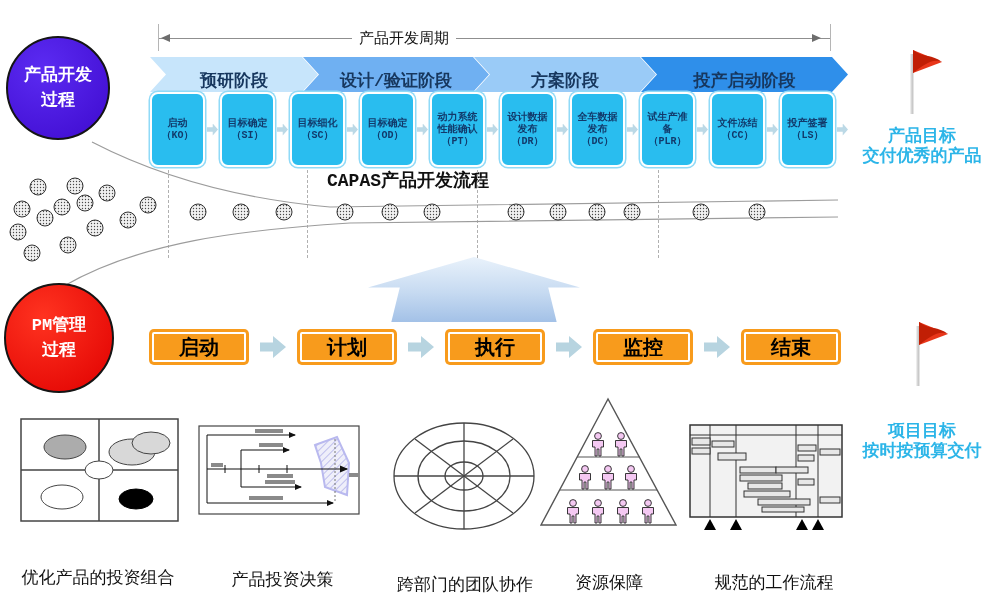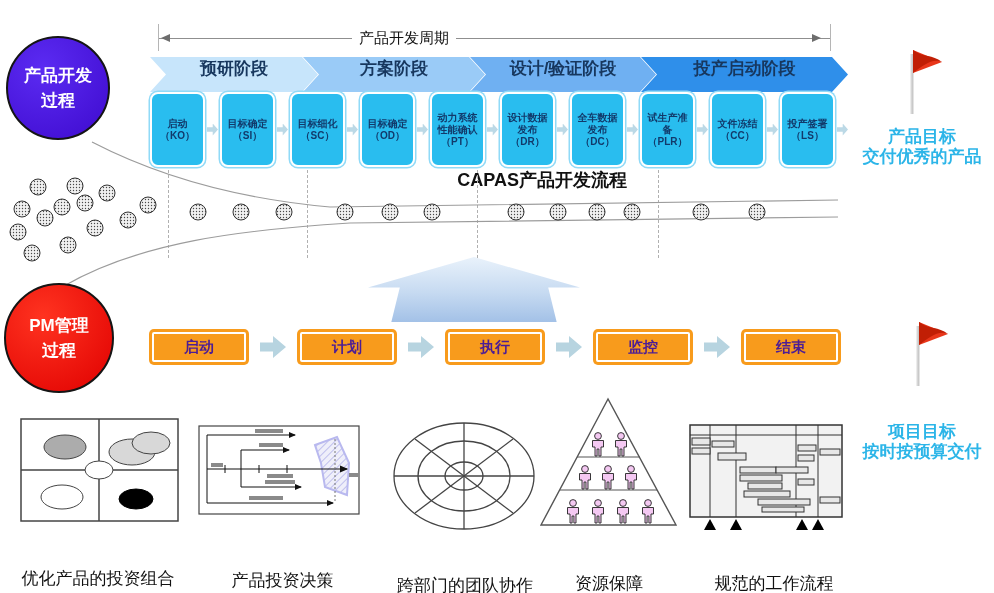--- a/index.html
+++ b/index.html
@@ -1,48 +1,48 @@
 <!DOCTYPE html>
 <html><head>
 <meta charset="utf-8">
 <style>
   html,body{margin:0;padding:0;background:#fff;}
   .canvas{position:relative;width:994px;height:593px;background:#fff;overflow:hidden;
-          font-family:Liberation Sans, sans-serif;}
+          font-family:Liberation Mono, monospace;}
 
   
   .bracket-line{position:absolute;left:158px;top:38px;width:672px;height:0;border-top:1px solid #8f8f8f;}
   .bracket-tick{position:absolute;top:24px;width:0;height:27px;border-left:1px solid #b5b5b5;}
   .tick-l{left:158px;} .tick-r{left:830px;}
   .bk-arrow{position:absolute;top:33.5px;width:0;height:0;border:solid transparent;}
   .bk-arrow-l{left:161px;border-width:4.5px 9px 4.5px 0;border-right-color:#6d6d6d;}
   .bk-arrow-r{left:812px;border-width:4.5px 0 4.5px 9px;border-left-color:#6d6d6d;}
   .bracket-label{position:absolute;left:352px;top:29px;background:#fff;padding:0 7px;font-size:15px;color:#111;}
 
   
   .phase-row{position:absolute;left:150px;top:57px;width:698px;height:35px;display:flex;}
-  .phase{position:relative;height:35px;display:flex;align-items:flex-start;justify-content:center;
+  .phase{position:relative;height:35px;display:flex;align-items:flex-end;justify-content:center;
          font-size:17px;font-weight:bold;color:#17375E;
          clip-path:polygon(0 0,calc(100% - 16px) 0,100% 50%,calc(100% - 16px) 100%,0 100%,16px 50%);}
   .phase + .phase{margin-left:-15px;}
   .p1{width:168px;background:#C7E5FB;}
   .p2{width:182px;background:#9ACBF7;}
   .p3{width:186px;background:#6FB0F2;}
   .p4{width:207px;background:#2F8FEA;}
 
   
   .milestone-row{position:absolute;left:148px;top:92px;width:700px;height:75px;display:flex;align-items:stretch;}
   .milestone{flex:1;background:#29BDEF;border:2px solid #fff;box-shadow:0 0 0 1.5px #90DAF7;
              border-radius:8px;color:#123A6B;font-weight:bold;font-size:10px;line-height:1.2;
              display:flex;align-items:center;justify-content:center;text-align:center;
              padding:1px 2px;margin:0 2px;}
   .mini-arrow{flex:0 0 11px;width:11px;height:12px;align-self:center;background:#BCD9E6;
               clip-path:polygon(0 32%,52% 32%,52% 0,100% 50%,52% 100%,52% 68%,0 68%);}
 
-  .capas-label{position:absolute;left:327px;top:168px;width:300px;text-align:right;
+  .capas-label{position:absolute;left:327px;top:168px;width:300px;text-align:left;
                font-size:18px;font-weight:bold;color:#111;}
 
   .vdash{position:absolute;top:170px;height:88px;width:0;border-left:1px dashed #b0b0b0;}
   .vd1{left:168px;} .vd2{left:307px;} .vd3{left:477px;} .vd4{left:658px;}
 
   .funnel-svg{position:absolute;left:0;top:120px;}
 
   .big-arrow{position:absolute;left:368px;top:257px;width:212px;height:65px;
              background:linear-gradient(180deg,#E9F2FB 0%,#C6DAF1 55%,#A3C1E7 100%);
              clip-path:polygon(50% 0,100% 47%,85% 47%,89% 100%,11% 100%,15% 47%,0 47%);}
@@ -53,21 +53,21 @@
           text-align:center;border:2.5px solid #151515;}
   .dev-circle{left:6px;top:36px;width:100px;height:100px;
               background:radial-gradient(circle at 35% 30%,#5B2BF2,#3E0ACE);}
   .pm-circle{left:4px;top:283px;width:106px;height:106px;
              background:radial-gradient(circle at 35% 30%,#FF3320,#E00000);text-align:center;}
 
   
   .pm-row{position:absolute;left:152px;top:331px;width:686px;height:32px;display:flex;
           justify-content:space-between;align-items:center;}
   .pm-step{width:90px;height:26px;background:#F89B1C;border:2px solid #fff;
-           box-shadow:0 0 0 3px #F89B1C;border-radius:2px;color:#4c1d95;font-weight:bold;font-size:15px;
+           box-shadow:0 0 0 3px #F89B1C;border-radius:2px;color:#000000;font-weight:bold;font-size:20px;
            display:flex;align-items:center;justify-content:center;}
   .pm-arrow{width:26px;height:22px;background:#B7D4E0;
             clip-path:polygon(0 30%,50% 30%,50% 0,100% 50%,50% 100%,50% 70%,0 70%);}
 
   
   .goal-text{position:absolute;width:142px;text-align:center;font-weight:bold;font-size:17px;
              color:#2CB5E8;line-height:1.18;}
   .product-goal{left:851px;top:127px;}
   .project-goal{left:851px;top:422px;}
   .flag{position:absolute;}
@@ -96,25 +96,25 @@
   <div class="bracket-tick tick-l"></div>
   <div class="bracket-tick tick-r"></div>
   <div class="bk-arrow bk-arrow-l"></div>
   <div class="bk-arrow bk-arrow-r"></div>
   <div class="bracket-label">产品开发周期</div>
 
   <div class="phase-row">
     <div class="phase p1">
         <span>预研阶段</span>
       </div>
+    <div class="phase p3">
+        <span>设计/验证阶段</span>
+      </div>
     <div class="phase p2">
         <span>方案阶段</span>
-      </div>
-    <div class="phase p3">
-        <span>设计/验证阶段</span>
       </div>
     <div class="phase p4">
         <span>投产启动阶段</span>
       </div>
   </div>
 
   <div class="milestone-row">
     <div class="milestone">启动（KO）</div>
     <span class="mini-arrow"></span>
     <div class="milestone">目标确定（SI）</div>

